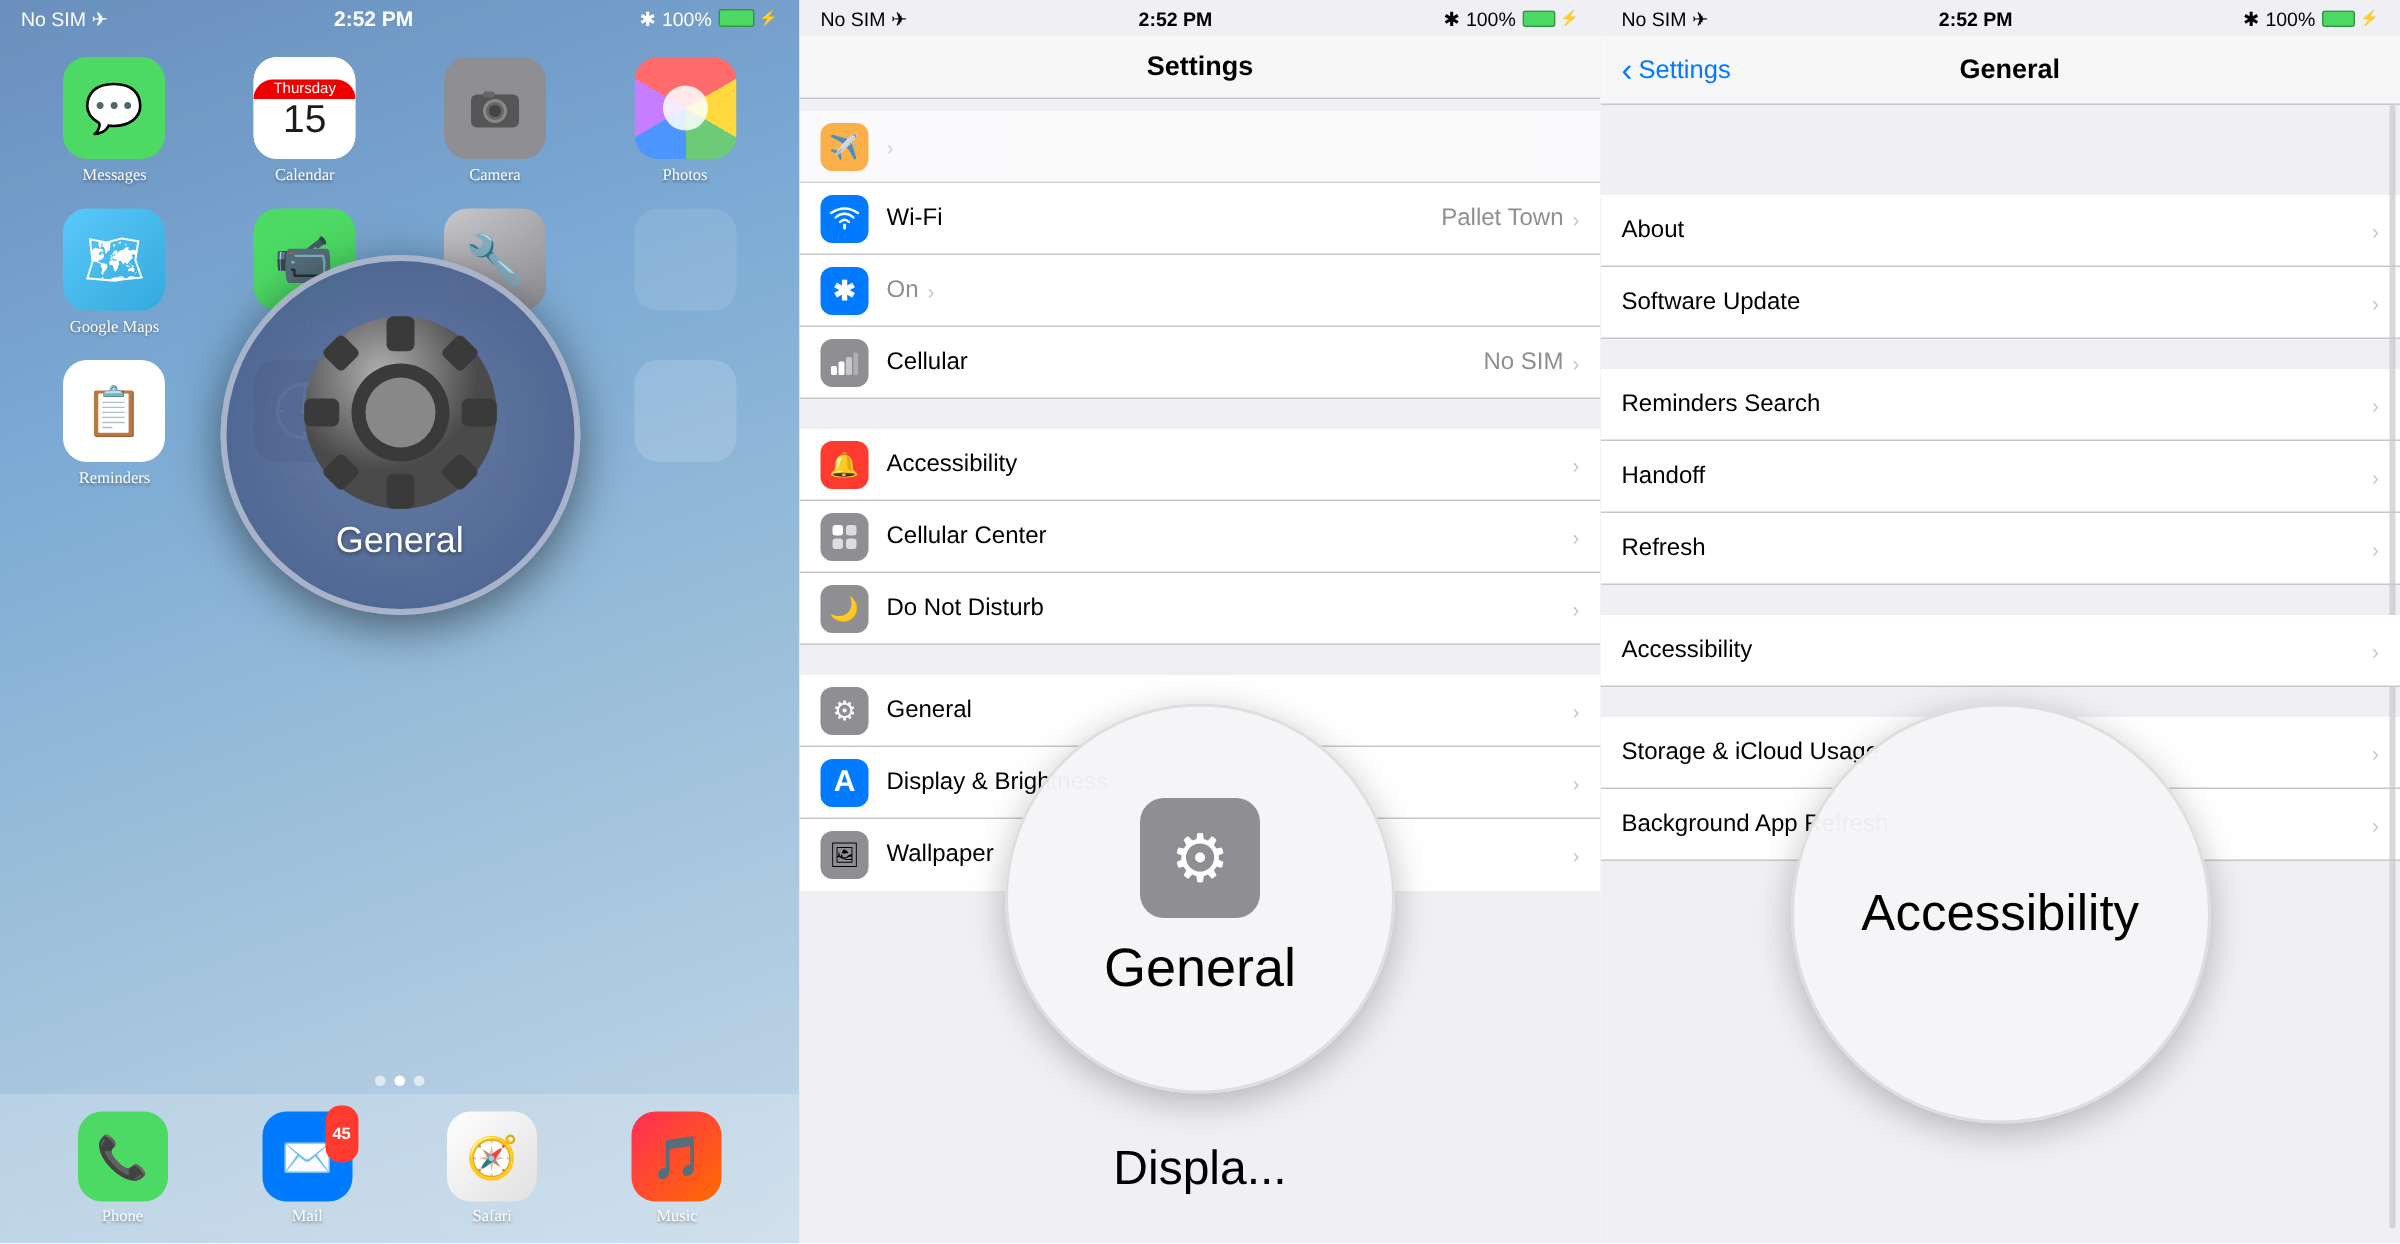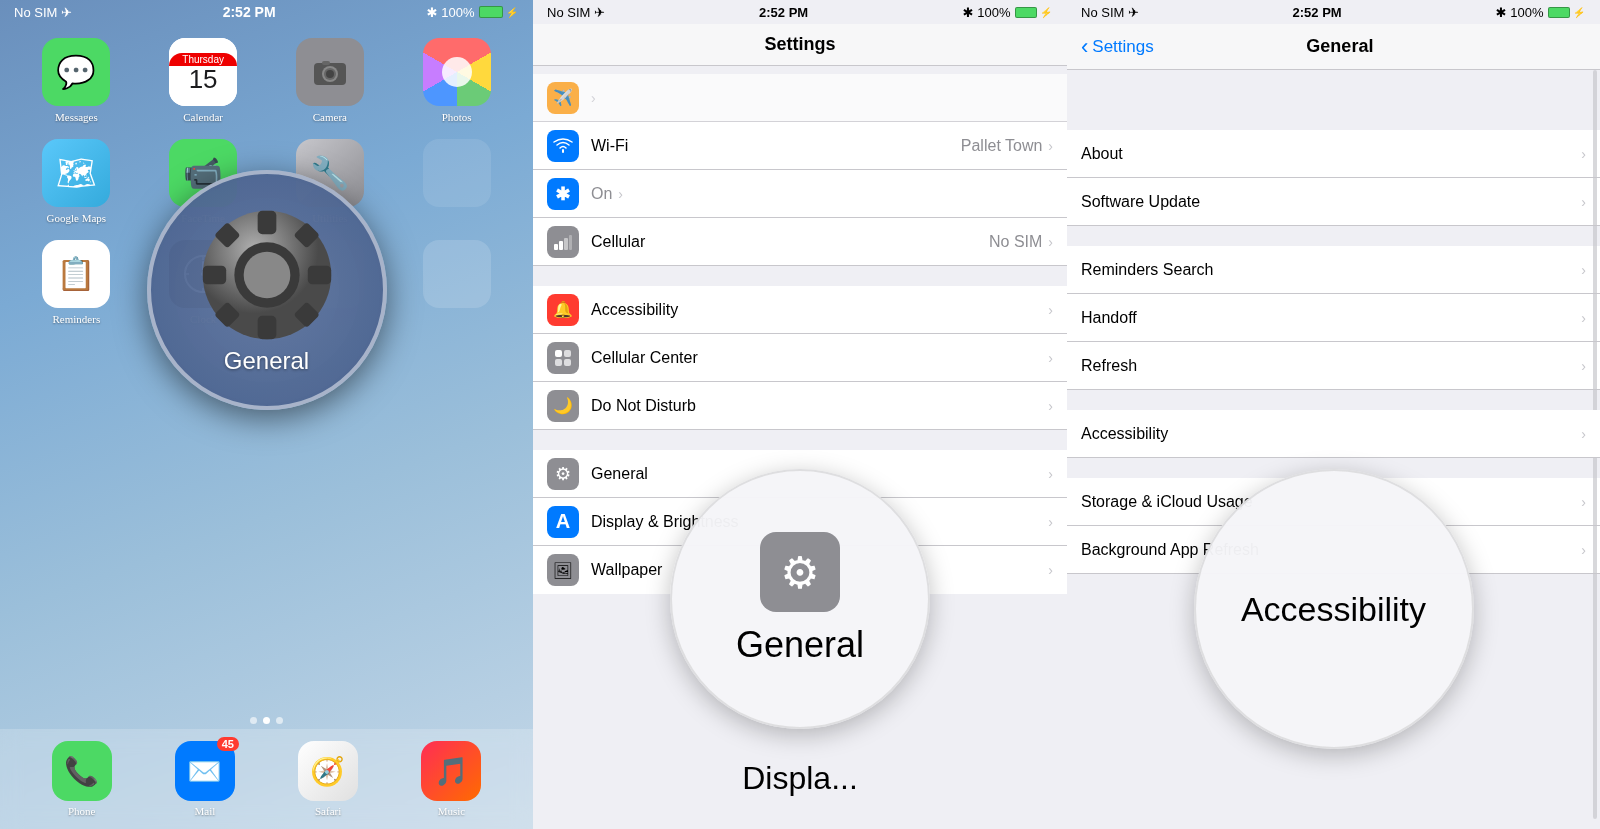--- a/index.html
+++ b/index.html
@@ -541,21 +541,21 @@
     <div class="dot"></div>
   </div>
 
   <div class="dock">
     <div class="dock-icon">
       <div class="app-icon-img" style="background:#4cd964;border-radius:16px;width:60px;height:60px;font-size:28px;">📞</div>
       <span class="app-icon-label">Phone</span>
     </div>
     <div class="dock-icon" style="position:relative;">
       <div class="app-icon-img" style="background:#007aff;border-radius:16px;width:60px;height:60px;font-size:28px;">✉️</div>
-      <div style="position:absolute;top:-4px;right:-4px;background:#ff3b30;color:#fff;font-size:11px;font-weight:700;border-radius:10px;padding:1px 5px;min-width:18px;text-align:center;">45</div>
+      <div style="position:absolute;top:-4px;right:-4px;background:#ff3b30;color:#fff;font-size:11px;font-weight:700;border-radius:10px;padding:13px 5px;min-width:18px;text-align:center;">45</div>
       <span class="app-icon-label">Mail</span>
     </div>
     <div class="dock-icon">
       <div class="app-icon-img" style="background:linear-gradient(135deg,#fff,#e0e0e0);border-radius:16px;width:60px;height:60px;font-size:28px;">🧭</div>
       <span class="app-icon-label">Safari</span>
     </div>
     <div class="dock-icon">
       <div class="app-icon-img" style="background:linear-gradient(135deg,#ff2d55,#ff6b00);border-radius:16px;width:60px;height:60px;font-size:28px;">🎵</div>
       <span class="app-icon-label">Music</span>
     </div>

